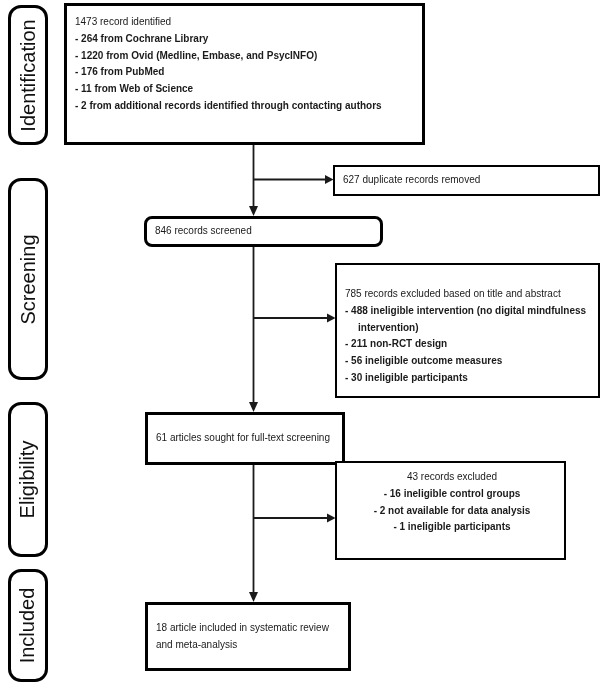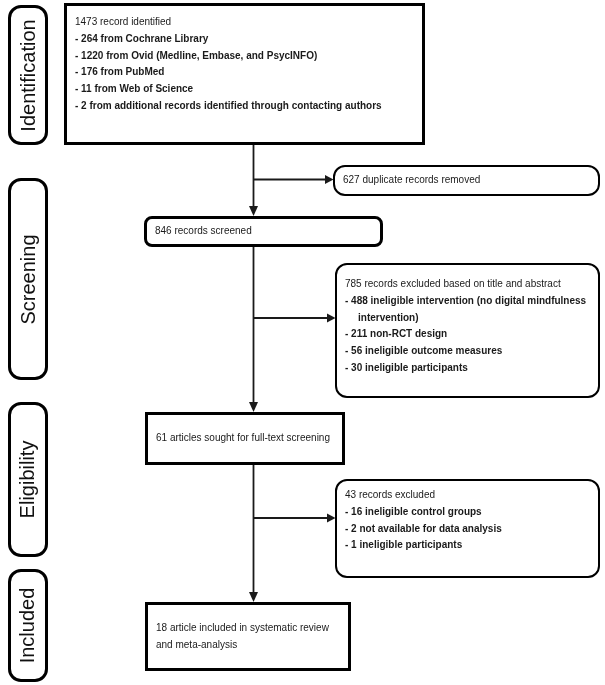--- a/index.html
+++ b/index.html
@@ -43,37 +43,37 @@
   
   .box {
     position: absolute;
     border: 3px solid #000000;
     background: #ffffff;
     box-sizing: border-box;
     font-size: 10px;
     line-height: 16.8px;
     padding: 5px 5px 5px 8px;
   }
-  .box.thin { border-width: 2.5px; border-radius: 12px; }
+  .box.thin { border-width: 2.5px; }
   .box.vcenter {
     display: flex;
     flex-direction: column;
     justify-content: center;
   }
   .box .item {
     padding-left: 13px;
     text-indent: -13px;
     font-weight: bold;
   }
   #box-identified      { left: 64px;  top: 3px;   width: 361px; height: 142px; padding-top: 8px; }
   #box-duplicates      { left: 333px; top: 165px; width: 267px; height: 31px; }
   #box-screened        { left: 144px; top: 216px; width: 239px; height: 31px; border-radius: 8px; }
-  #box-excluded-title  { left: 335px; top: 263px; width: 265px; height: 135px; padding-top: 11px; }
+  #box-excluded-title  { left: 335px; top: 263px; width: 265px; height: 135px; padding-top: 21px; }
   #box-sought          { left: 145px; top: 412px; width: 200px; height: 53px; }
-  #box-excluded-full   { left: 335px; top: 479px; width: 265px; height: 99px;  padding-top: 6px; }
+  #box-excluded-full   { left: 335px; top: 461px; width: 231px; height: 99px;  padding-top: 6px; text-align: center; }
   #box-included        { left: 145px; top: 602px; width: 206px; height: 69px; }
   #stage-identification { top: 5px;   height: 140px; }
   #stage-screening      { top: 178px; height: 202px; }
   #stage-eligibility    { top: 402px; height: 155px; }
   #stage-included       { top: 569px; height: 113px; }
 </style>
 </head>
 <body>
 
 <div id="canvas">

